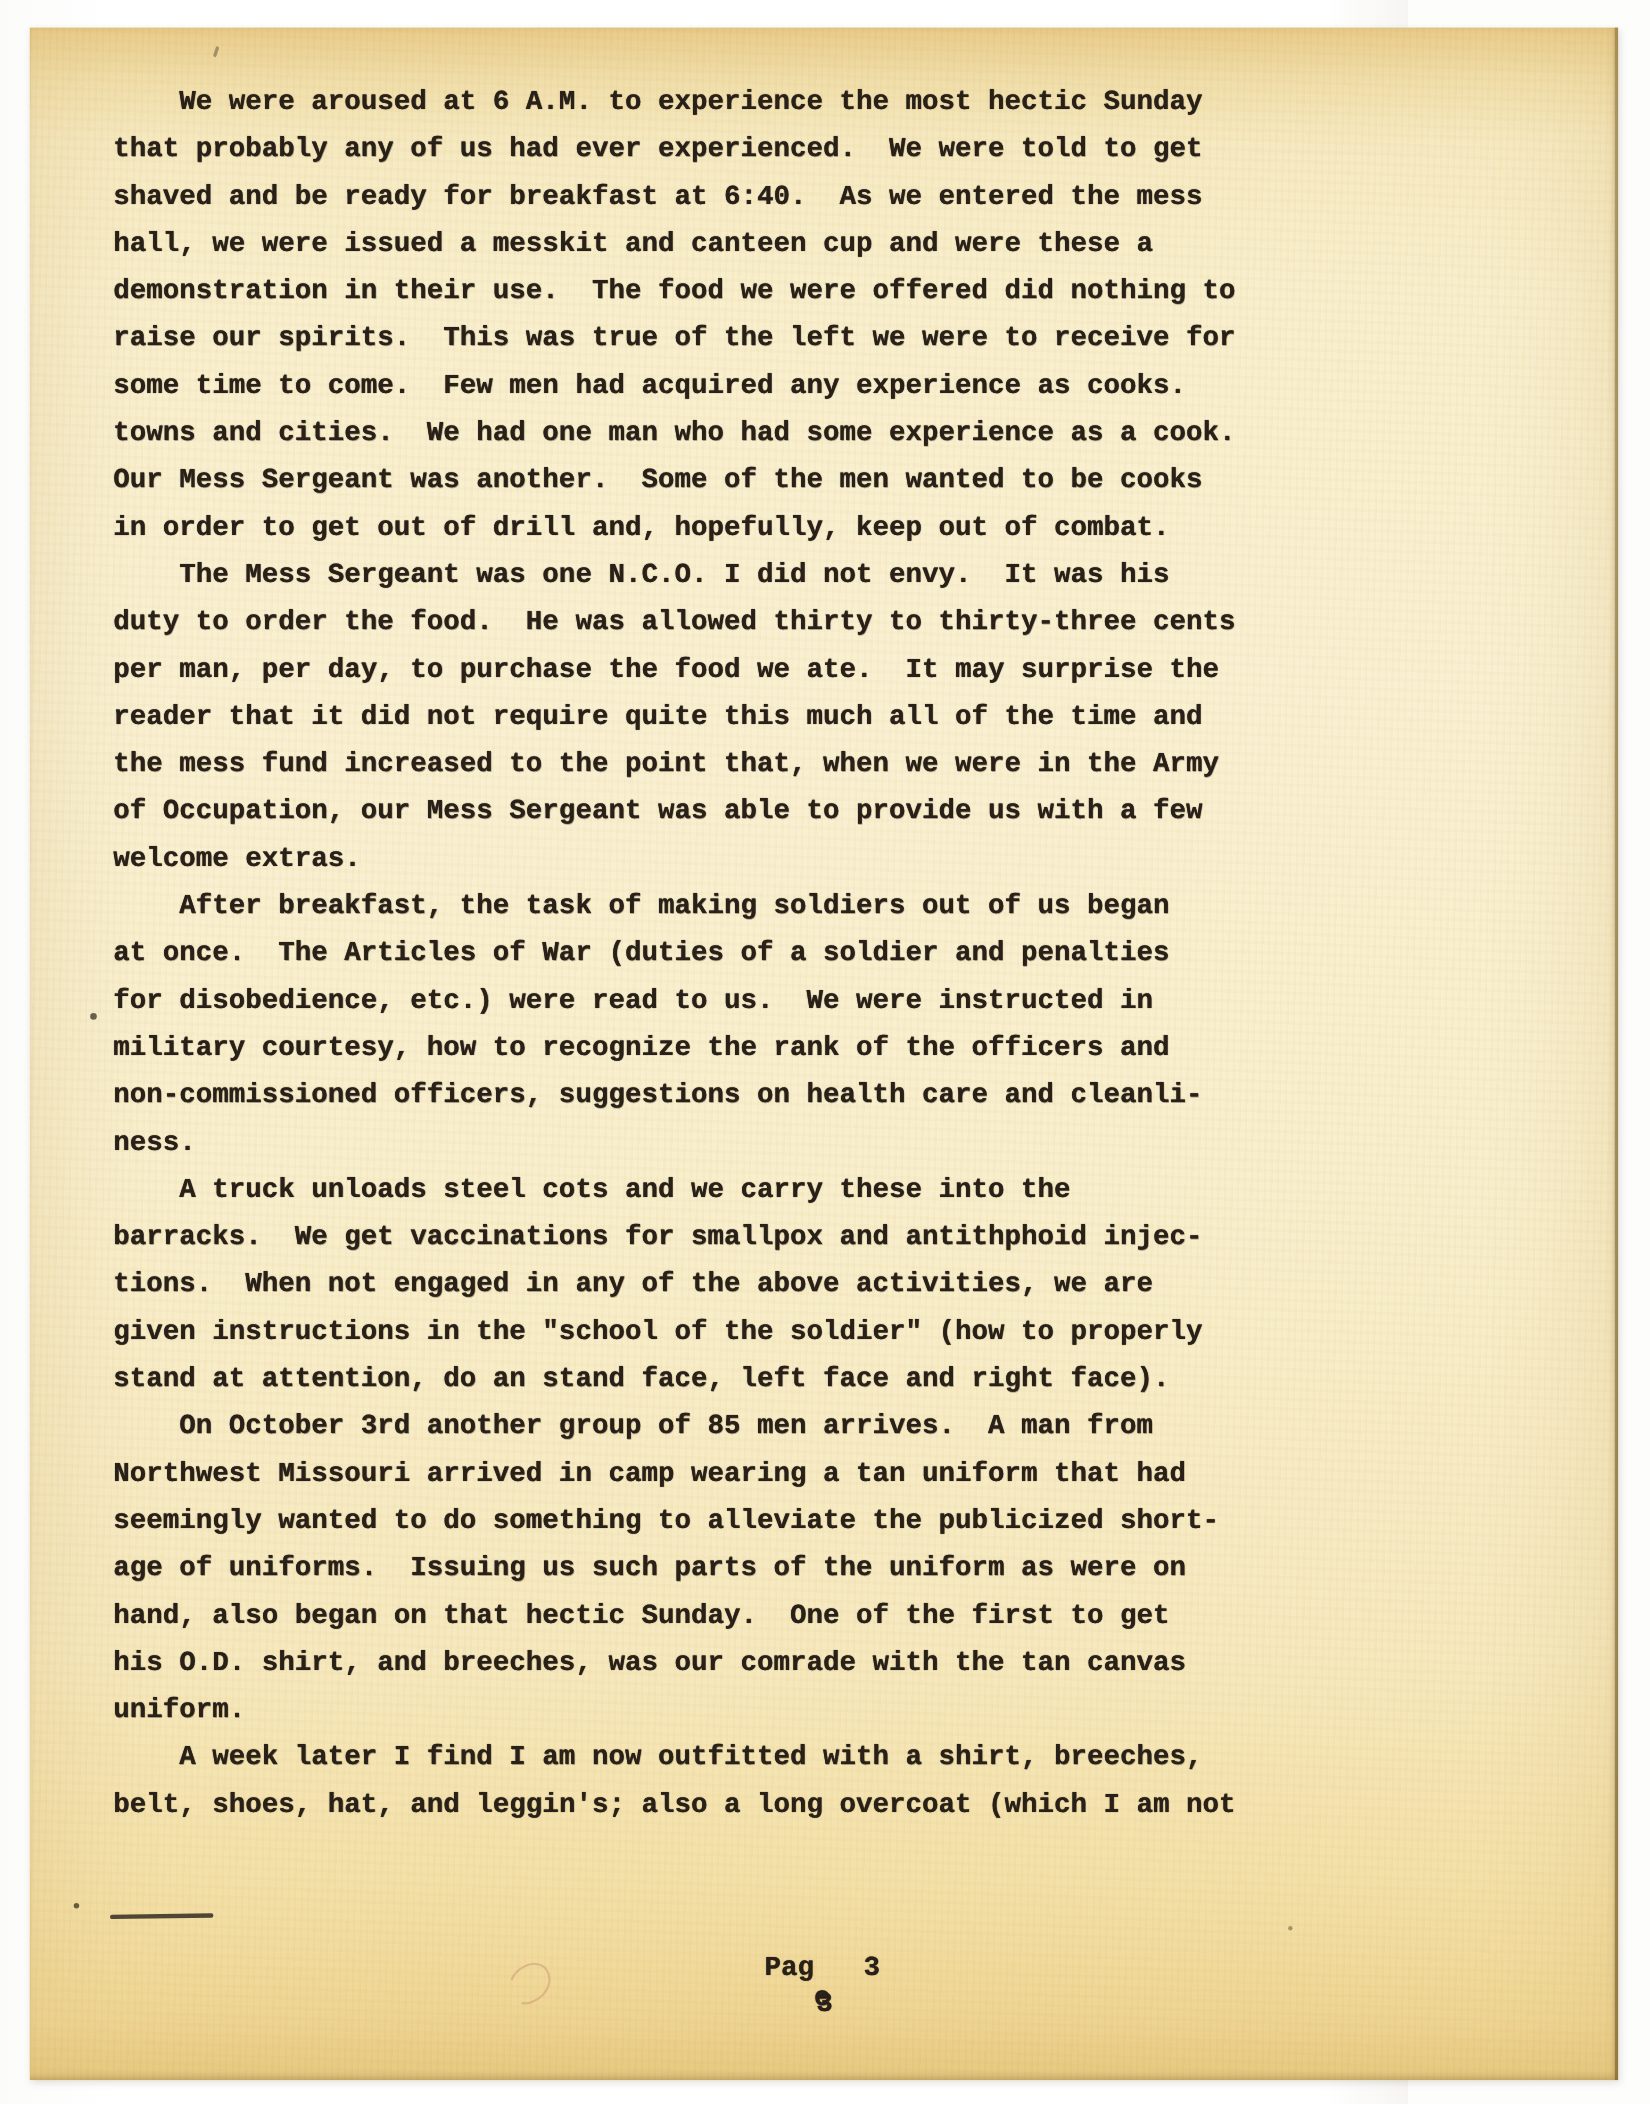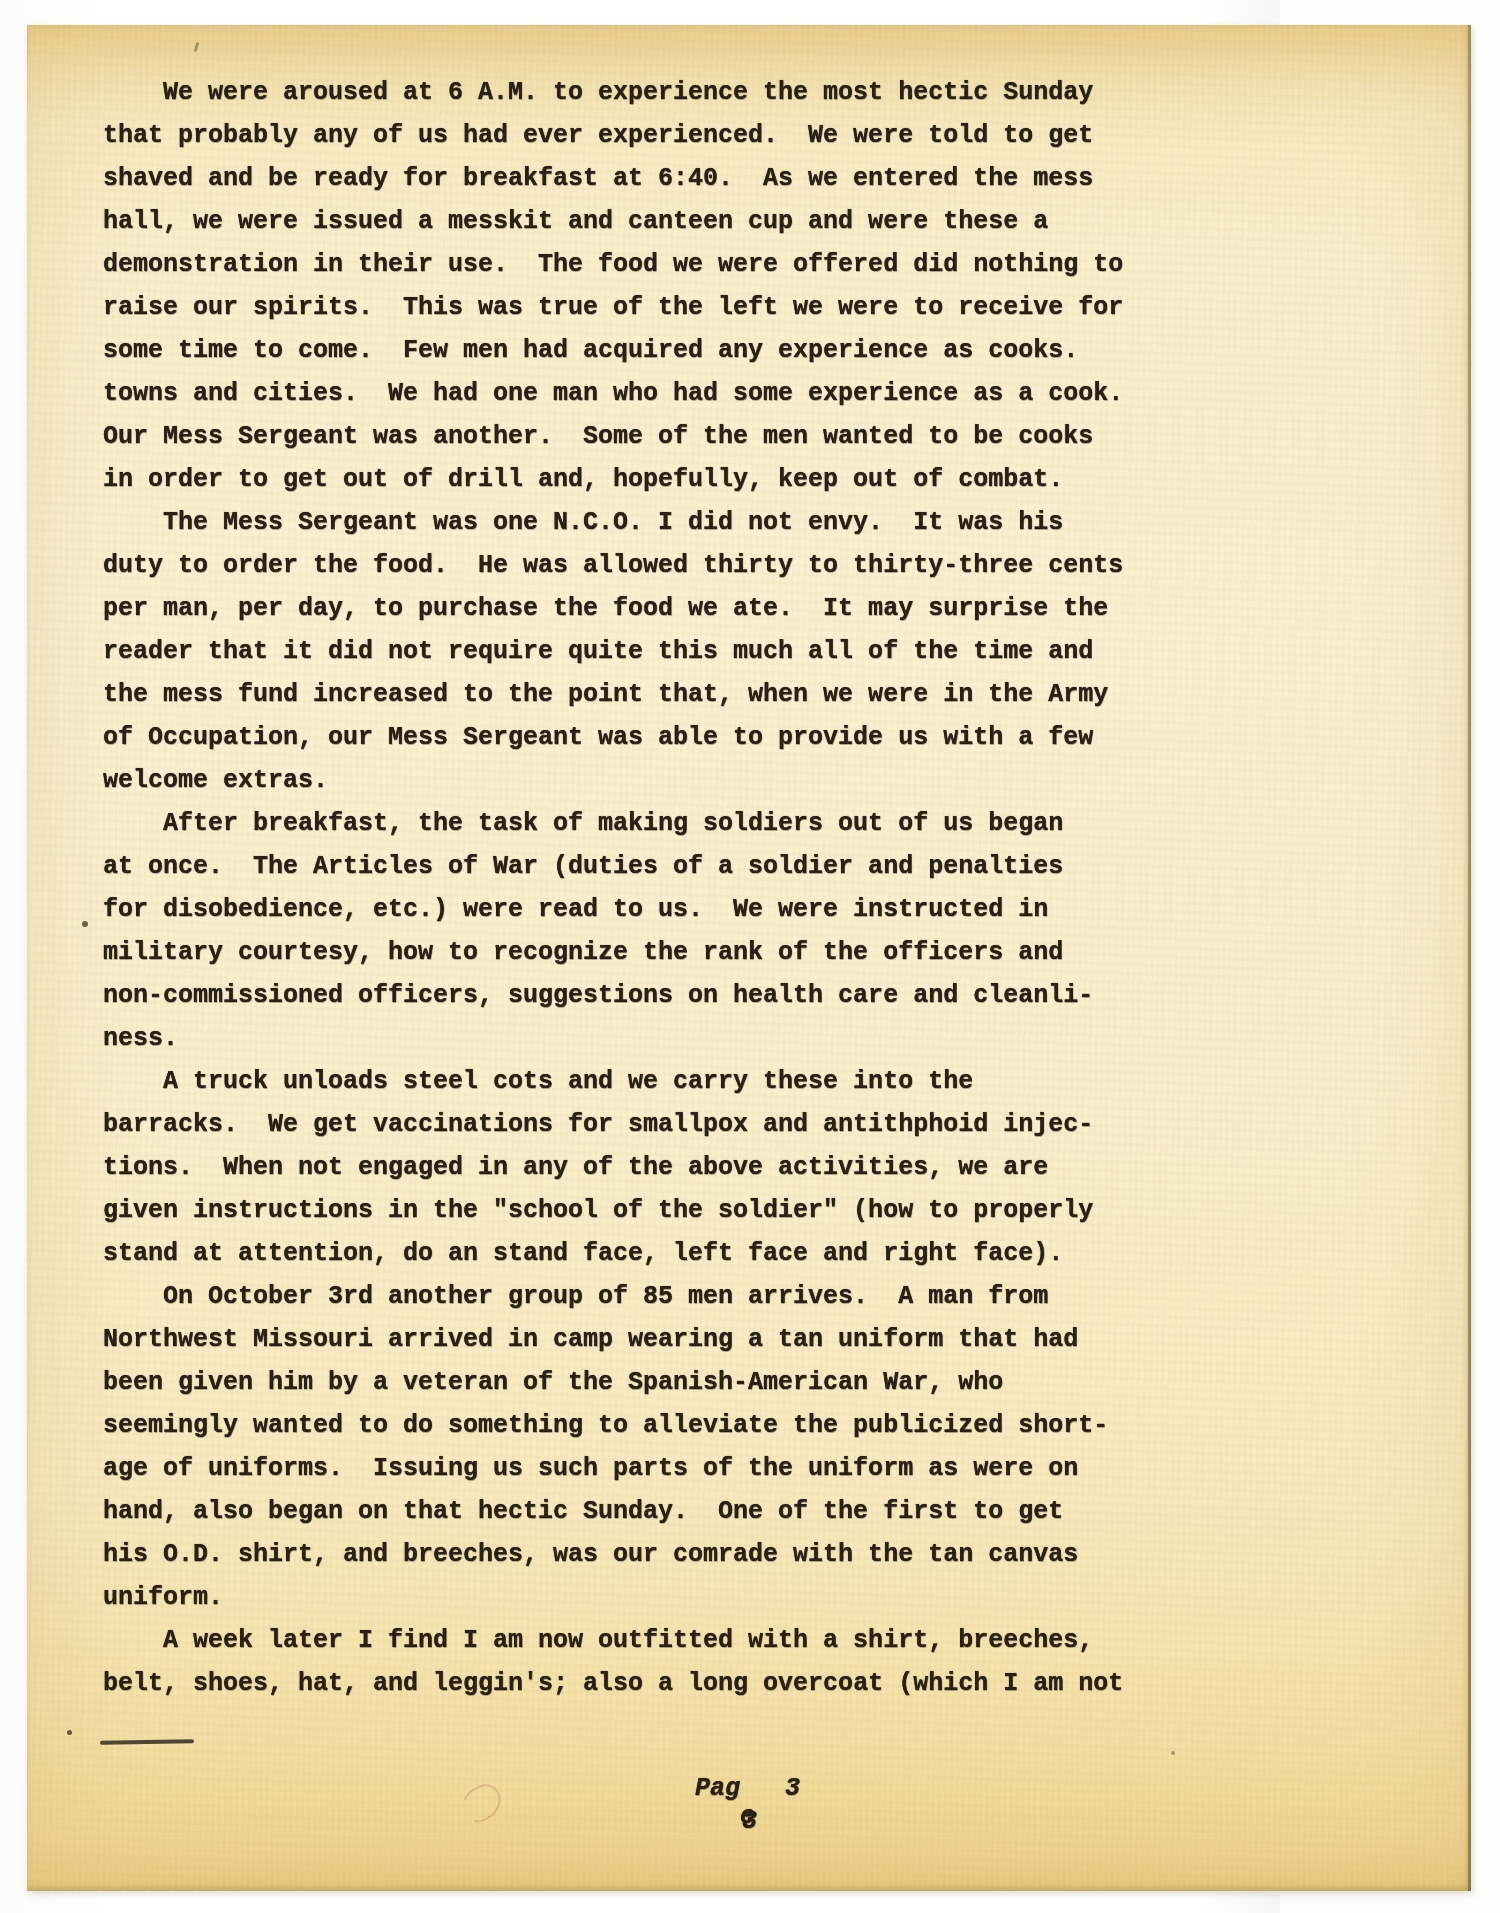--- a/index.html
+++ b/index.html
@@ -60,21 +60,20 @@
   }
   .footer {
     position: absolute;
     left: 695px; top: 1767px;
     height: 43px; line-height: 43px;
     font-family: "Liberation Mono", "DejaVu Sans Mono", monospace;
     font-size: 25px; font-weight: 700;
     color: #292018;
     text-shadow: 0 0 0.9px rgba(41, 32, 24, 0.9), 0.5px 0.5px 0 rgba(41, 32, 24, 0.3);
     white-space: pre;
-    font-style: italic;
   }
   .overtype { position: relative; display: inline-block; width: 15px; }
   .overtype .base { position: absolute; left: 0; top: 0; line-height: 43px; }
   .overtype .over { position: absolute; left: 2px; top: 5px; line-height: 43px; }
   .pen-underline {
     position: absolute;
     left: 100px; top: 1740px;
     width: 94px; height: 4px;
     background: rgba(52, 44, 34, 0.85);
     border-radius: 2px;
@@ -128,21 +127,20 @@
     <div class="line">military courtesy, how to recognize the rank of the officers and</div>
     <div class="line">non-commissioned officers, suggestions on health care and cleanli-</div>
     <div class="line">ness.</div>
     <div class="line">    A truck unloads steel cots and we carry these into the</div>
     <div class="line">barracks.  We get vaccinations for smallpox and antithphoid injec-</div>
     <div class="line">tions.  When not engaged in any of the above activities, we are</div>
     <div class="line">given instructions in the "school of the soldier" (how to properly</div>
     <div class="line">stand at attention, do an stand face, left face and right face).</div>
     <div class="line">    On October 3rd another group of 85 men arrives.  A man from</div>
     <div class="line">Northwest Missouri arrived in camp wearing a tan uniform that had</div>
-    <div class="line">been given him by a veteran of the Spanish-American War, who</div>
     <div class="line">seemingly wanted to do something to alleviate the publicized short-</div>
     <div class="line">age of uniforms.  Issuing us such parts of the uniform as were on</div>
     <div class="line">hand, also began on that hectic Sunday.  One of the first to get</div>
     <div class="line">his O.D. shirt, and breeches, was our comrade with the tan canvas</div>
     <div class="line">uniform.</div>
     <div class="line">    A week later I find I am now outfitted with a shirt, breeches,</div>
     <div class="line"><span>belt,</span><span> shoes, hat, and leggin's; also a long overcoat (which I am not</span></div>
   </div>
 
   <div class="footer"><span>Pag</span><span class="overtype"><span class="base">e</span><span class="over">3</span></span><span>  </span><span>3</span></div>

